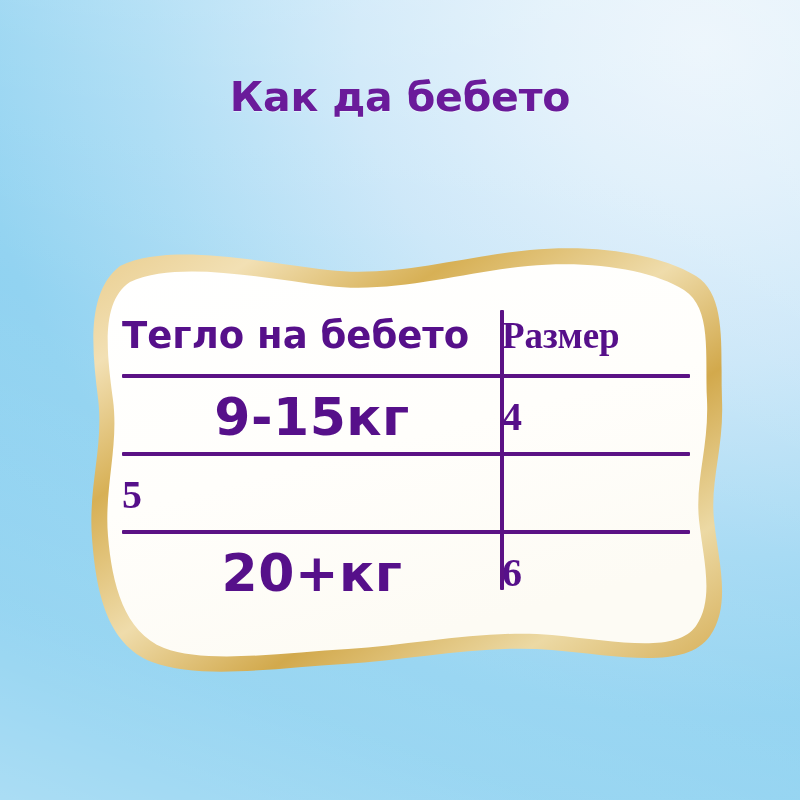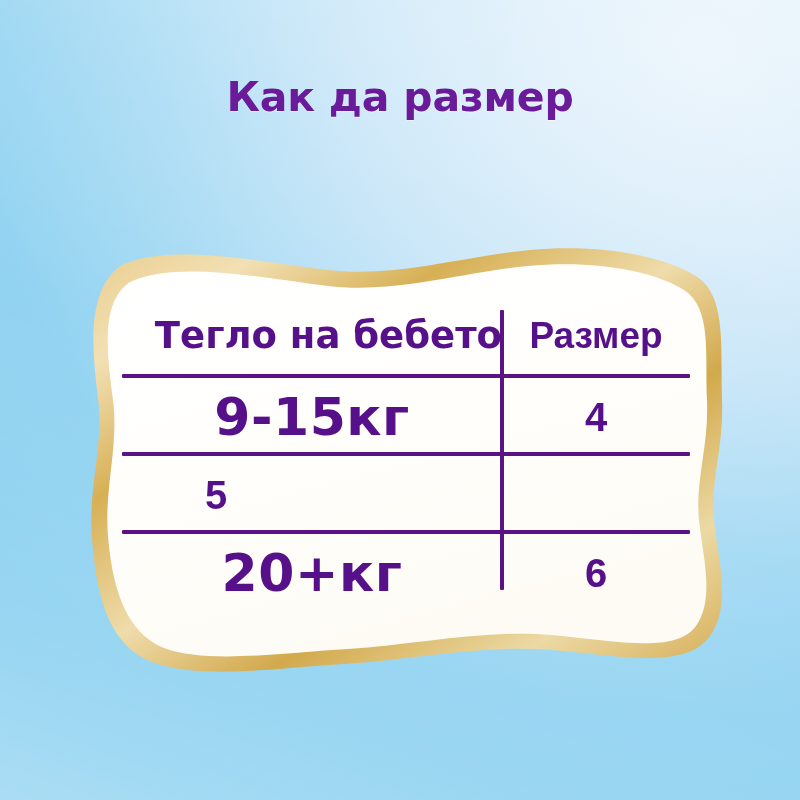--- a/index.html
+++ b/index.html
@@ -101,33 +101,33 @@
     text-align: center;
     color: #56108a;
     font-family: "DejaVu Sans", sans-serif;
     font-weight: bold;
     font-size: 52px;
     line-height: 44px;
     letter-spacing: 0.5px;
   }
   .cell-size {
     width: 188px;
-    text-align: center;
+    text-align: left;
     color: #56108a;
-    font-family: Liberation Sans, sans-serif;
+    font-family: Liberation Serif, serif;
     font-weight: bold;
     font-size: 40px;
     line-height: 44px;
   }
   .trow.head .cell-weight,
   .trow.head .cell-size {
     font-size: 37px;
     letter-spacing: 0px;
   }
-  .trow.head .cell-weight { text-align: right; }
+  .trow.head .cell-weight { text-align: left; }
 
   
   .hrule {
     position: absolute;
     left: 122px;
     width: 568px;
     height: 4px;
     background: #5b1285;
     border-radius: 1px;
   }
@@ -146,21 +146,21 @@
   }
 </style>
 </head>
 <body>
 
 <div id="stage">
 
   <div class="sheen"></div>
 
   <div class="headline">
-    <span class="l1">Как да размер</span>
+    <span class="l1">Как да бебето</span>
   </div>
 
   <div class="card-wrap">
     <svg width="690" height="460" viewBox="0 0 690 460">
       <defs>
         <linearGradient id="goldGrad" x1="0" y1="0" x2="1" y2="1">
           <stop offset="0%" stop-color="#e9cd8e"></stop>
           <stop offset="14%" stop-color="#f2e0b4"></stop>
           <stop offset="30%" stop-color="#d7b055"></stop>
           <stop offset="48%" stop-color="#efdcab"></stop>

